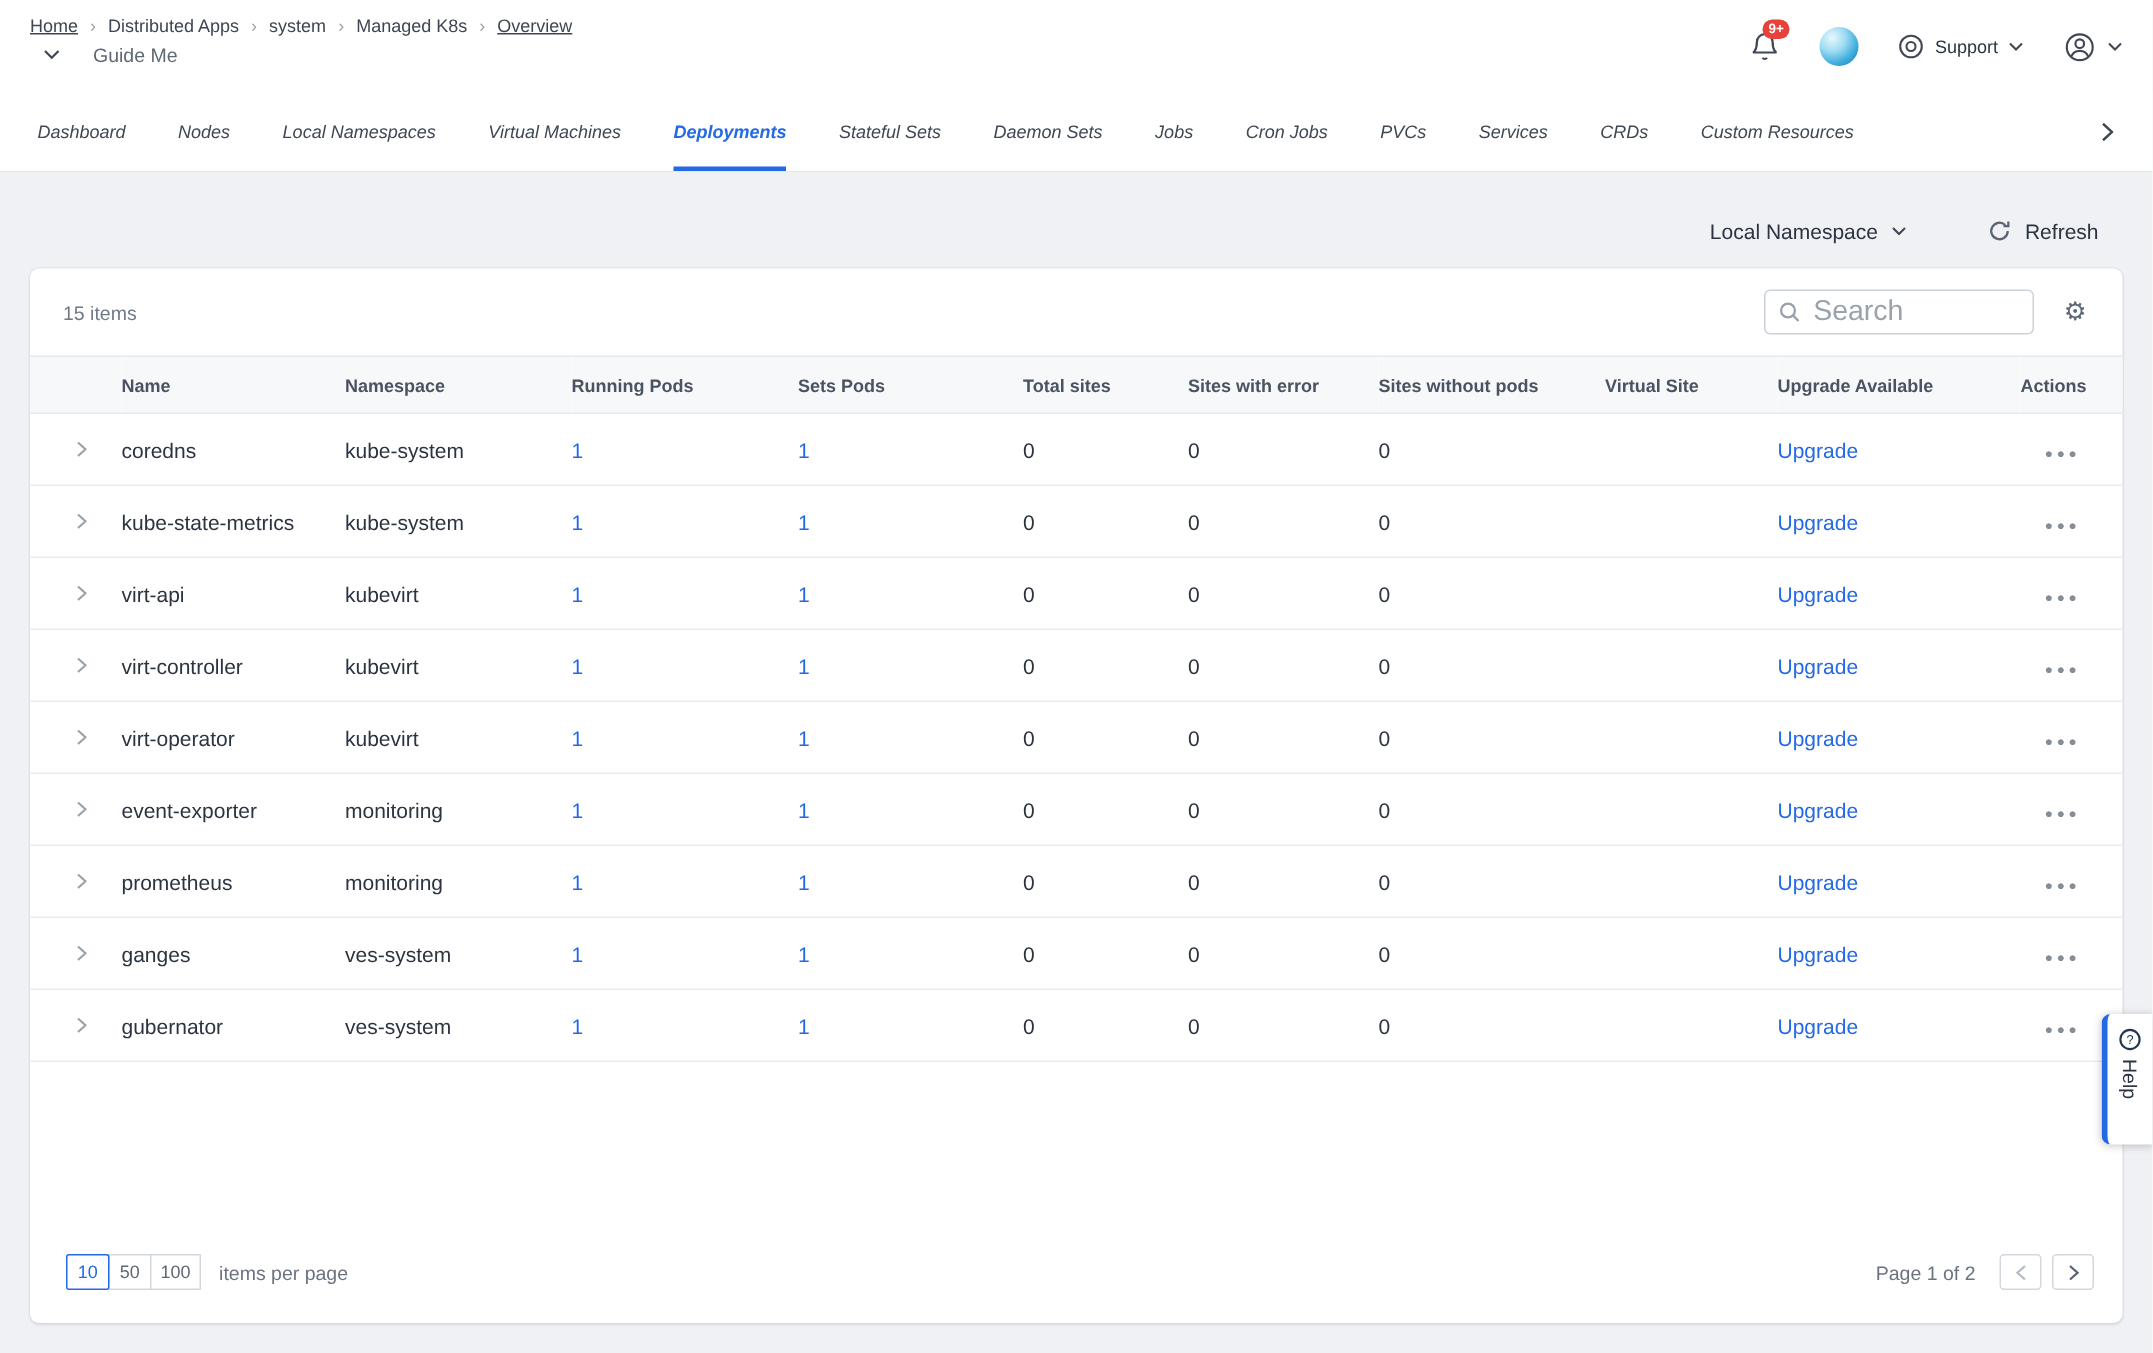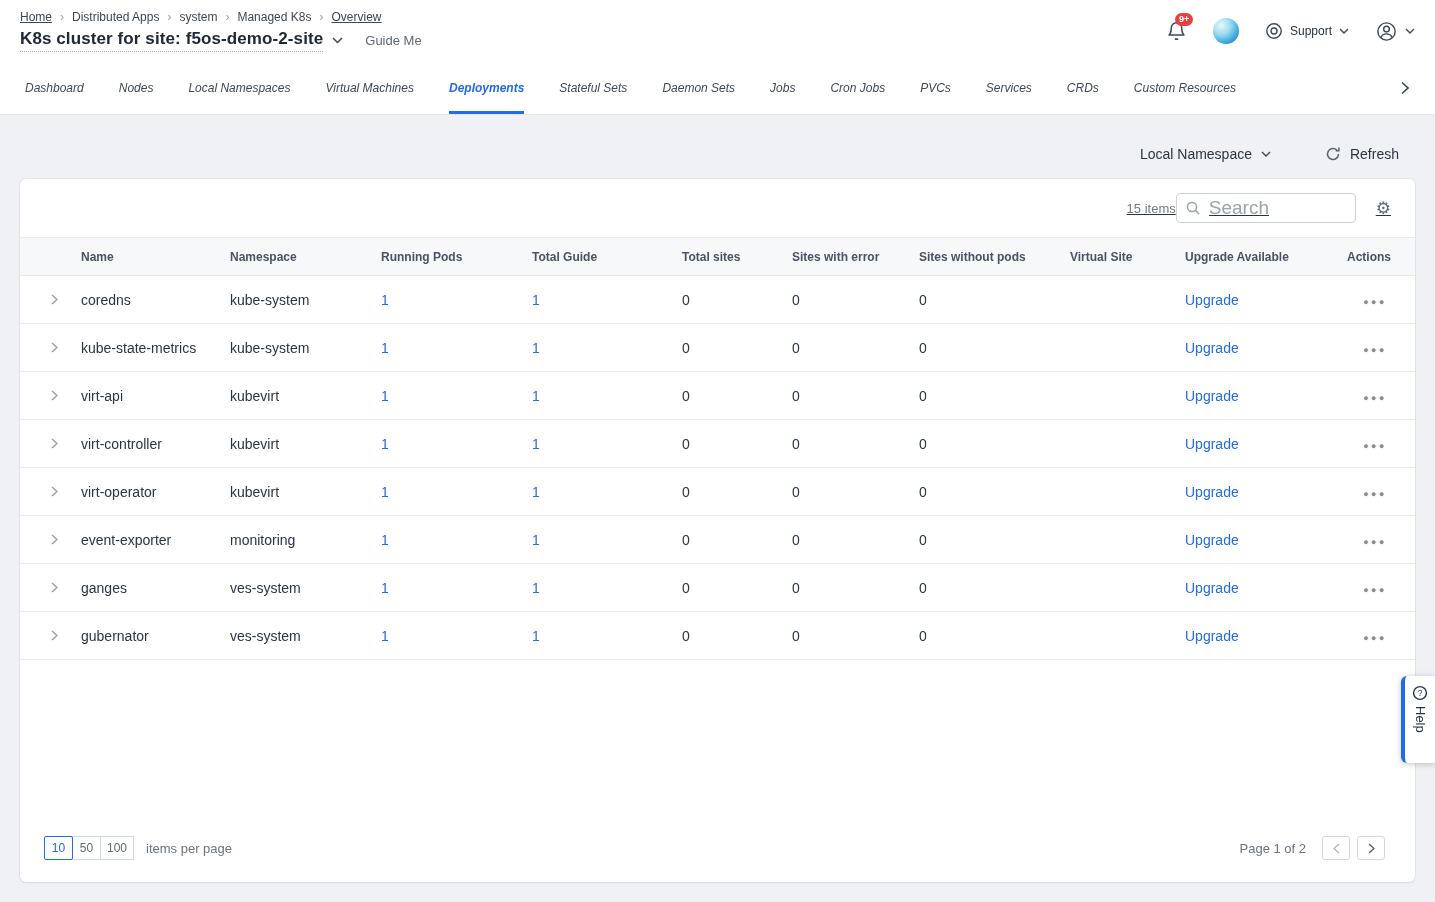--- a/index.html
+++ b/index.html
@@ -46,22 +46,22 @@
   
   .toolbar { display:flex; justify-content:flex-end; align-items:center; gap:48px;
     padding:30px 30px 16px 32px; }
   .ns-select, .refresh-btn { display:flex; align-items:center; gap:9px; font-size:14px;
     color:#2b3440; cursor:pointer; background:none; border:none; font-family:inherit; }
 
   
   .card { margin:0 20px; background:#fff; border-radius:6px; height:703px;
     box-shadow:0 1px 2px rgba(16,24,40,.08), 0 0 0 1px rgba(16,24,40,.04);
     display:flex; flex-direction:column; overflow:hidden; }
-  .card-header { flex:0 0 58px; display:flex; align-items:center; justify-content:flex-end;
-    padding:0 24px 0 22px;text-decoration:underline; }
+  .card-header { flex:0 0 58px; display:flex; align-items:center; justify-content:space-between;
+    padding:0 24px 0 22px; }
   .items-count { font-size:13px; color:#707a87; }
   .card-header-right { display:flex; align-items:center; gap:20px; }
   .search-box { display:flex; align-items:center; width:180px; height:30px;
     border:1px solid #ccd2d9; border-radius:4px; padding:0 9px; gap:7px; background:#fff; }
   .search-box input { border:none; outline:none; flex:1; min-width:0; font-size:19px;
     font-family:inherit; color:#ec4899; background:transparent; }
   .search-box input::placeholder { color:#9aa2ad; }
   .gear-btn { background:none; border:none; padding:0; cursor:pointer; font-size:17px;
     color:#5f6875; font-family:"DejaVu Sans", sans-serif; line-height:1; }
 
@@ -72,21 +72,21 @@
   tbody tr { height:48px; border-bottom:1px solid #e9ebef; }
   td { font-size:14px; color:#2b3440; padding:0; overflow:hidden; white-space:nowrap; }
   .col-expand-cell { padding-left:31px; }
   .expand-chevron { display:inline-flex; cursor:pointer; }
   .link { color:#2469e6; cursor:pointer; }
   .col-actions-h, .col-actions-cell { text-align:right; padding-right:28px; }
   .dots { color:#858c96; font-size:9px; letter-spacing:2.5px; cursor:pointer; }
 
   
   .pagination { margin-top:auto; display:flex; align-items:center; justify-content:space-between;
-    padding:0 30px 22px 24px; }
+    padding:0 19px 22px 24px; }
   .pag-left { display:flex; align-items:center; }
   .page-size { height:24px; min-width:29px; padding:0 6px; background:#fff;
     border:1px solid #d3d8de; font-size:12px; color:#5f6875; cursor:pointer;
     margin-left:-1px; font-family:inherit; }
   .page-size:first-child { margin-left:0; }
   .page-size.selected { border-color:#2469e6; color:#2469e6; position:relative; z-index:1; border-radius:2px; }
   .items-per-page { margin-left:12px; font-size:13px; color:#6b7280; }
   .pag-right { display:flex; align-items:center; gap:7px; }
   .page-info { font-size:13px; color:#6b7280; margin-right:9px; }
   .page-nav { width:28px; height:24px; border:1px solid #d3d8de; background:#fff;
@@ -111,21 +111,20 @@
           <span class="bc-sep">›</span>
           <a class="bc-item">Distributed Apps</a>
           <span class="bc-sep">›</span>
           <a class="bc-item">system</a>
           <span class="bc-sep">›</span>
           <a class="bc-item">Managed K8s</a>
           <span class="bc-sep">›</span>
           <a class="bc-item bc-link">Overview</a>
         </nav>
       <div class="title-row">
-        <h1 class="page-title">K8s cluster for site: f5os-demo-2-site</h1>
         <span class="title-chevron">
           <svg width="11" height="7" viewBox="0 0 11 7" fill="none" stroke="#3f4854" stroke-width="1.5">
               <path d="M1 1l4.5 4.5L10 1"></path>
             </svg>
         </span>
         <span class="guide-me">Guide Me</span>
       </div>
     </div>
     <div class="topbar-right">
       <div class="bell-wrap">
@@ -243,21 +242,21 @@
         <col style="width:115px">
         <col style="width:162px">
         <col style="width:68px">
     </colgroup>
     <thead>
       <tr>
           <th></th>
           <th>Name</th>
           <th>Namespace</th>
           <th>Running Pods</th>
-          <th>Total Guide</th>
+          <th>Sets Pods</th>
           <th>Total sites</th>
           <th>Sites with error</th>
           <th>Sites without pods</th>
           <th>Virtual Site</th>
           <th>Upgrade Available</th>
           <th class="col-actions-h">Actions</th>
         </tr>
     </thead>
     <tbody>
   <tr class="data-row">
@@ -373,20 +372,39 @@
     <td><a class="link">1</a></td>
     <td><a class="link">1</a></td>
     <td>0</td>
     <td>0</td>
     <td>0</td>
     <td></td>
     <td><a class="link">Upgrade</a></td>
     <td class="col-actions-cell"><span class="dots">●●●</span></td>
   </tr>
 
+  <tr class="data-row">
+    <td class="col-expand-cell">
+      <span class="expand-chevron">
+        <svg width="7" height="11" viewBox="0 0 7 11" fill="none" stroke="#99a0aa" stroke-width="1.4">
+                <path d="M1 1l5 4.5L1 10"></path>
+              </svg>
+      </span>
+    </td>
+    <td>prometheus</td>
+    <td>monitoring</td>
+    <td><a class="link">1</a></td>
+    <td><a class="link">1</a></td>
+    <td>0</td>
+    <td>0</td>
+    <td>0</td>
+    <td></td>
+    <td><a class="link">Upgrade</a></td>
+    <td class="col-actions-cell"><span class="dots">●●●</span></td>
+  </tr>
 
 
   <tr class="data-row">
     <td class="col-expand-cell">
       <span class="expand-chevron">
         <svg width="7" height="11" viewBox="0 0 7 11" fill="none" stroke="#99a0aa" stroke-width="1.4">
                 <path d="M1 1l5 4.5L1 10"></path>
               </svg>
       </span>
     </td>

